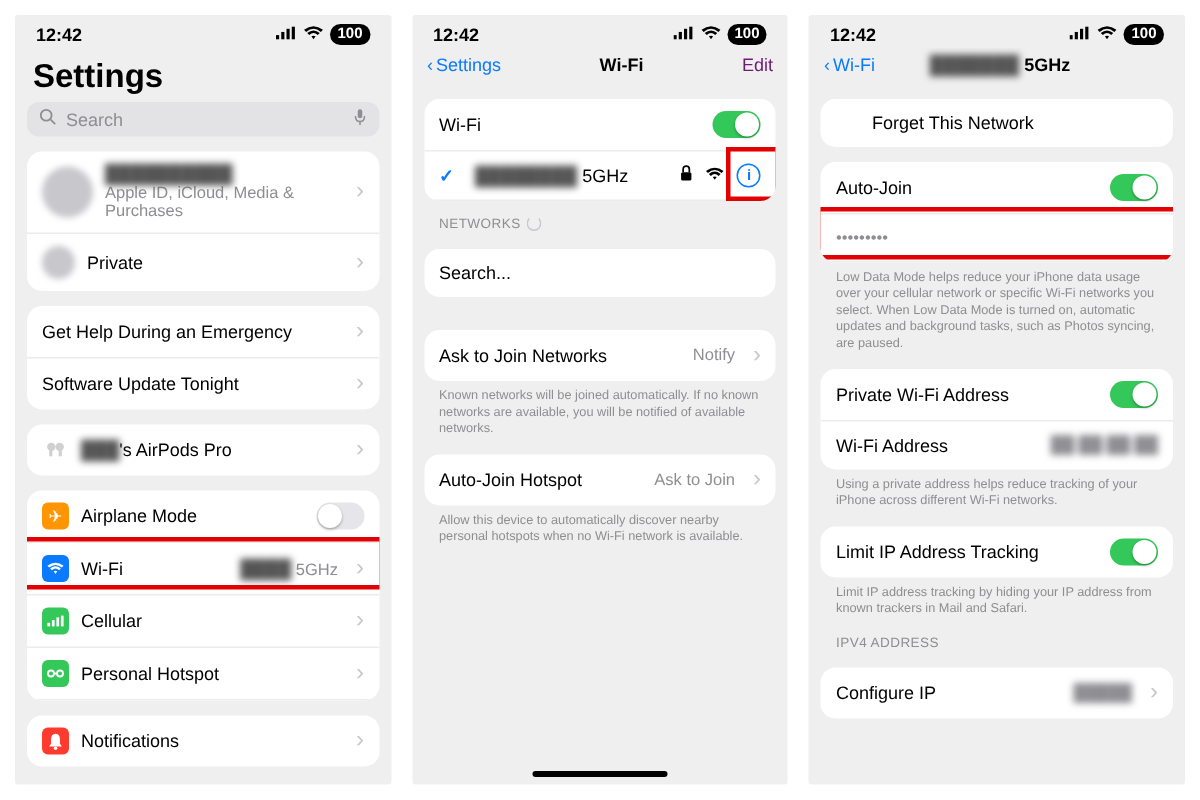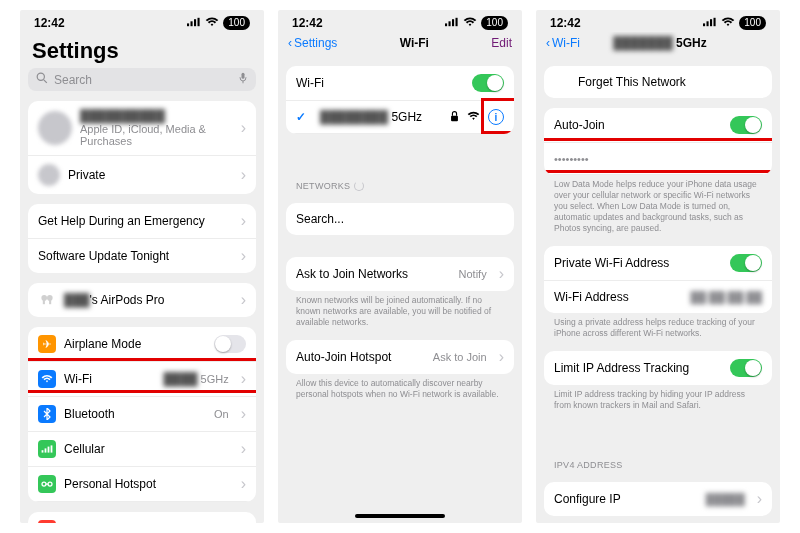--- a/index.html
+++ b/index.html
@@ -1,42 +1,42 @@
 <!DOCTYPE html>
 <html><head>
 <meta charset="utf-8">
 <style>
   * { box-sizing: border-box; margin: 0; padding: 0; font-family: -apple-system, "Helvetica Neue", Arial, sans-serif; }
   body { background: #fff; width: 800px; height: 533px; overflow: hidden; position: relative; }
-  .screens { display: flex; gap: 14px; padding: 10px 20px; align-items: center; }
+  .screens { display: flex; gap: 14px; padding: 10px 10px; align-items: center; }
   .screen { width: 252px; height: 513px; background: #efefef; border-radius: 2px; position: relative; display: flex; flex-direction: column; }
   .status-bar { display: flex; justify-content: space-between; align-items: center; padding: 6px 14px 2px; font-size: 12px; font-weight: 600; }
   .status-right { display: flex; gap: 4px; align-items: center; }
-  .batt { background:#000; color:#fff; border-radius:8px; padding:0 5px; font-size:10px; font-weight:400; line-height:14px; }
+  .batt { background:#000; color:#fff; border-radius:8px; padding:0 5px; font-size:10px; font-weight:700; line-height:14px; }
   .content { flex:1; overflow:hidden; padding: 0 8px; font-size:11px; }
 
   
   .nav { display:flex; align-items:center; justify-content:space-between; padding:4px 2px 6px; font-size:12px; }
   .nav .back { color:#0a7aff; display:flex; align-items:center; gap:2px; }
   .nav .title { font-weight:600; }
   .nav .edit { color:#701a75; }
 
   h1.big { font-size:22px; font-weight:700; padding: 6px 4px 4px; }
   .search { background:#e3e3e5; border-radius:8px; display:flex; align-items:center; padding:4px 8px; color:#8e8e92; font-size:12px; gap:6px; }
   .mic { margin-left:auto; }
 
   .group { background:#fff; border-radius:10px; margin-top:10px; overflow:hidden; }
   .row { display:flex; align-items:center; padding:8px 10px; border-bottom:1px solid #ececec; gap:8px; min-height:32px; position:relative; }
   .row:last-child { border-bottom:none; }
   .row .label { flex:1; font-size:12px; color:#000; }
   .row .sub { font-size:11px; color:#8e8e92; }
   .row .value { font-size:11px; color:#8e8e92; }
   .chev::after { content:"›"; color:#c7c7cc; font-size:16px; margin-left:4px; }
   .hint { font-size:8.5px; line-height:1.3; color:#8e8e92; padding:4px 10px 2px; }
-  .sect-label { font-size:9px; color:#8e8e92; text-transform:uppercase; padding:10px 10px 2px; letter-spacing:0.3px; display:flex; align-items:center; gap:4px;margin-top:37px; }
+  .sect-label { font-size:9px; color:#8e8e92; text-transform:uppercase; padding:10px 10px 2px; letter-spacing:0.3px; display:flex; align-items:center; gap:4px; }
 
   
   .app-ic { width:18px; height:18px; border-radius:4px; display:flex; align-items:center; justify-content:center; font-size:11px; color:#fff; flex-shrink:0; }
   .ic-orange{background:#ff9500;} .ic-blue{background:#0a7aff;}
   .ic-green{background:#34c759;} .ic-red{background:#ff3b30;}
 
   
   .toggle { width:32px; height:18px; border-radius:9px; background:#e5e5ea; position:relative; flex-shrink:0; }
   .toggle::after { content:""; position:absolute; width:16px; height:16px; background:#fff; border-radius:50%; top:1px; left:1px; box-shadow:0 1px 2px rgba(0,0,0,.3); transition:none; }
   .toggle.on { background:#34c759; }
@@ -153,29 +153,20 @@
           <span class="toggle"></span>
         </div>
         <div class="row chev">
           <span class="app-ic ic-blue">
             <svg width="12" height="10" viewBox="0 0 20 14" fill="#fff">
                 <path d="M10 13 L12 10 Q10 9 8 10 Z M4 7 Q10 2 16 7 L14 9 Q10 5 6 9 Z M1 4 Q10 -3 19 4 L17 6 Q10 0 3 6 Z"></path>
               </svg>
           </span>
           <span class="label">Wi-Fi</span>
           <span class="value"><span class="blur-text">████</span> <span>5GHz</span></span>
-        </div>
-        <div class="row chev">
-          <span class="app-ic ic-blue">
-            <svg width="8" height="12" viewBox="0 0 12 20" fill="none" stroke="#fff" stroke-width="2">
-                <path d="M6 0 L6 20 L11 15 L1 5 M6 0 L11 5 L1 15"></path>
-              </svg>
-          </span>
-          <span class="label">Bluetooth</span>
-          <span class="value">On</span>
         </div>
         <div class="row chev">
           <span class="app-ic ic-green">
             <svg width="12" height="10" viewBox="0 0 20 12" fill="#fff">
                 <rect x="1" y="8" width="3" height="4"></rect>
                 <rect x="6" y="5" width="3" height="7"></rect>
                 <rect x="11" y="2" width="3" height="10"></rect>
                 <rect x="16" y="0" width="3" height="12"></rect>
               </svg>
           </span>

